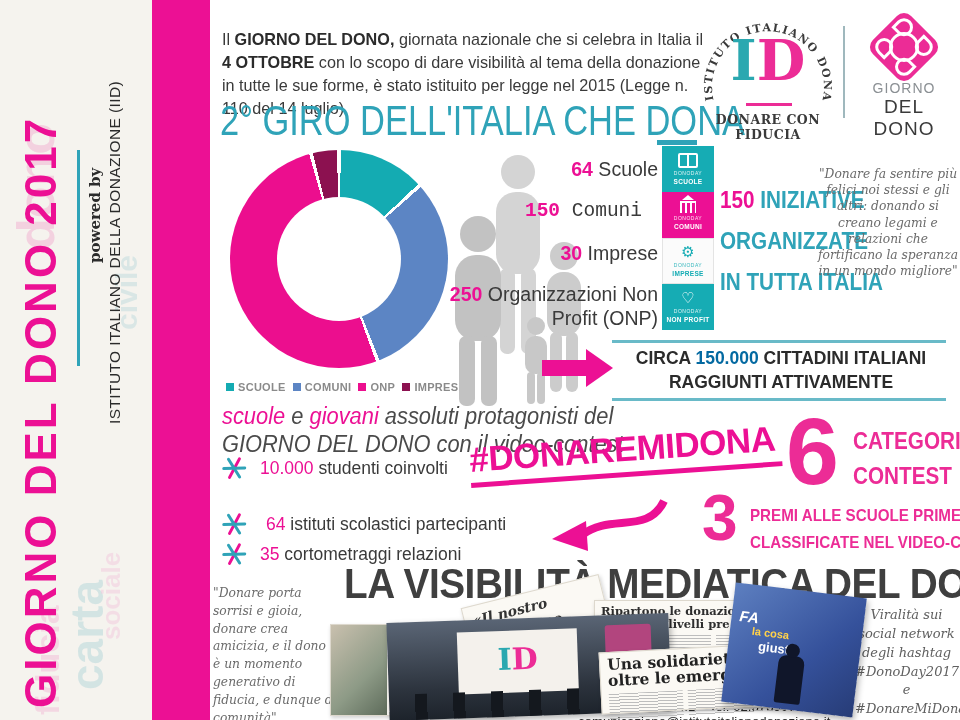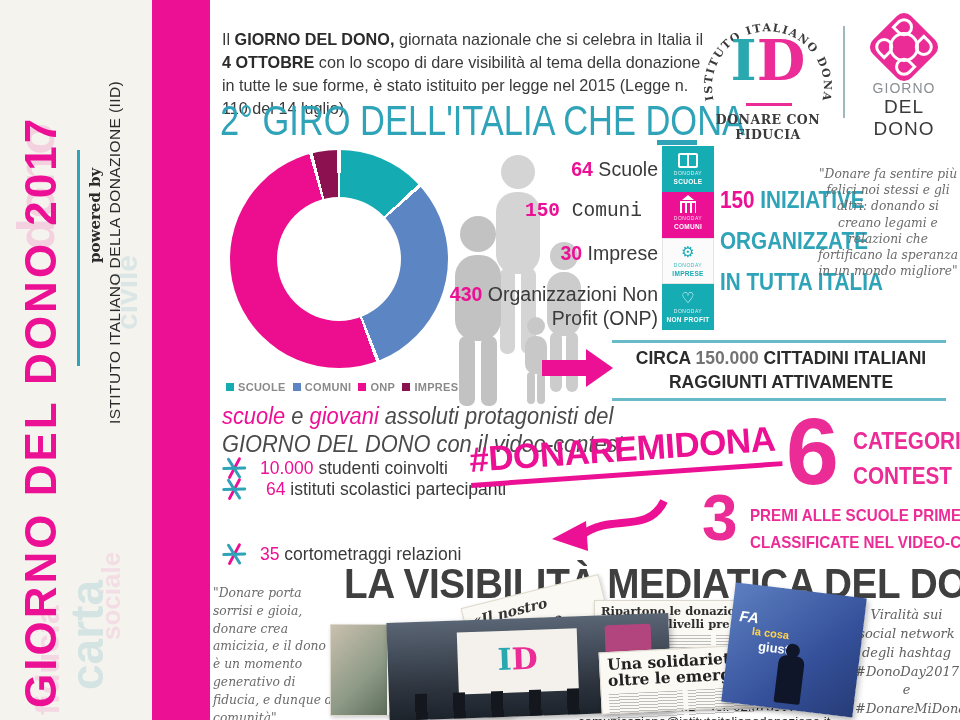--- a/index.html
+++ b/index.html
@@ -90,21 +90,21 @@
         font-style:italic;font-size:12.3px;line-height:1.32;color:#6b6b6b;}
   .papa .attr{display:block;margin-top:2px;}
 
   
   .tline{position:absolute;height:3px;background:#69bac8;}
   .reach-arrow-shaft{position:absolute;left:542px;top:360px;width:44px;height:16px;background:#ec1094;}
   .reach-arrow-head{position:absolute;left:586px;top:349px;width:0;height:0;border-top:19px solid transparent;
                     border-bottom:19px solid transparent;border-left:27px solid #ec1094;}
   .reach{position:absolute;left:618px;top:347px;width:326px;text-align:center;font-size:17.5px;font-weight:bold;
          line-height:1.35;color:#2b2b2b;}
-  .reach .n{color:#737373;}
+  .reach .n{color:#0369a1;}
 
   
   .protag{position:absolute;left:222px;top:402px;font-style:italic;font-size:23.5px;line-height:1.2;color:#4a4a4a;
           transform:scaleX(.93);transform-origin:left top;white-space:nowrap;}
   .protag .pk{color:#ec1094;}
 
   
   .bullet{position:absolute;left:222px;display:flex;align-items:center;gap:14px;}
   .star{position:relative;width:24px;height:24px;flex:0 0 24px;}
   .star i{position:absolute;left:50%;top:0;width:2.5px;height:100%;margin-left:-1.25px;border-radius:2px;}
@@ -267,21 +267,21 @@
           <rect x="73" y="188" width="22" height="38" rx="10"></rect>
           <rect x="75" y="224" width="8" height="32" rx="4"></rect>
           <rect x="85" y="224" width="8" height="32" rx="4"></rect>
         </g>
     </svg>
   </div>
 
   <div class="stat" style="top:158px;right:302px;"><span class="n">64</span><span> Scuole</span></div>
   <div class="stat" style="top:200px;right:318px;font-family:Liberation Mono, monospace;"><span class="n">150</span><span> Comuni</span></div>
   <div class="stat" style="top:242px;right:302px;"><span class="n">30</span><span> Imprese</span></div>
-  <div class="stat stat2" style="top:282px;right:302px;"><span class="n">430</span><span> Organizzazioni Non Profit (ONP)</span></div>
+  <div class="stat stat2" style="top:282px;right:302px;"><span class="n">250</span><span> Organizzazioni Non Profit (ONP)</span></div>
 
   <div class="tiles">
     <div class="tile teal">
         <span class="icon-book"></span>
         <span class="brand">DONODAY</span>
         <span class="lbl">SCUOLE</span>
       </div>
     <div class="tile pink">
         <span class="icon-bank"></span>
         <span class="brand">DONODAY</span>
@@ -324,21 +324,21 @@
   </div>
 
   <div class="bullet" style="top:456px;">
     <span class="star">
         <i class="r1"></i>
         <i class="r2"></i>
         <i class="r3"></i>
       </span>
     <span class="txt"><span class="n">10.000</span><span> studenti coinvolti</span></span>
   </div>
-  <div class="bullet" style="top:477px;gap:20px;">
+  <div class="bullet" style="top:512px;gap:20px;">
     <span class="star">
         <i class="r1"></i>
         <i class="r2"></i>
         <i class="r3"></i>
       </span>
     <span class="txt"><span class="n">64</span><span> istituti scolastici partecipanti</span></span>
   </div>
   <div class="bullet" style="top:542px;">
     <span class="star">
         <i class="r1"></i>

